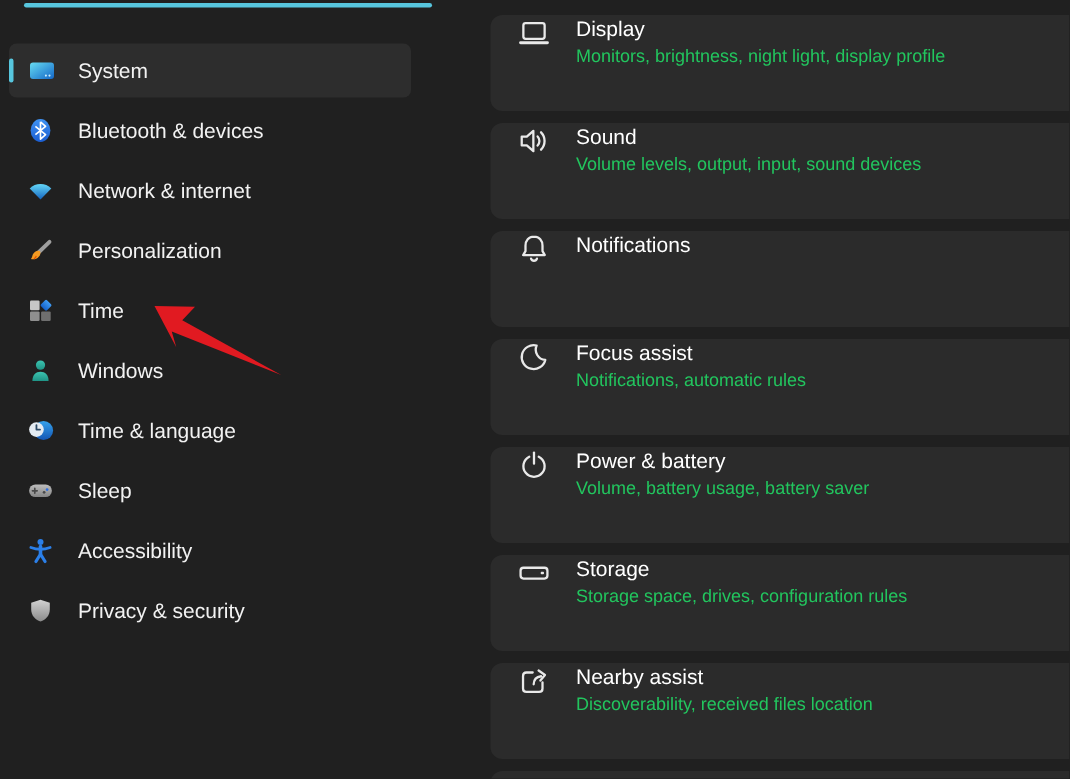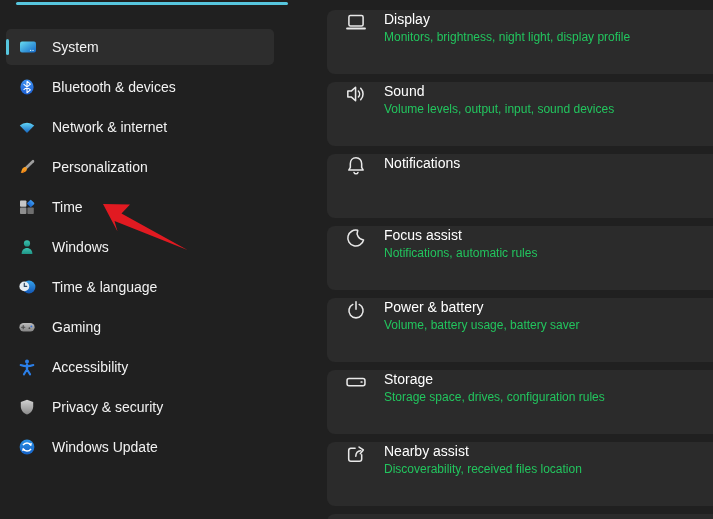--- a/index.html
+++ b/index.html
@@ -183,21 +183,21 @@
           <stop offset="0" stop-color="#bdbdbd"></stop>
                 <stop offset="1" stop-color="#868686"></stop>
               </linearGradient>
             </defs>
           <rect x="1.4" y="5" width="15.2" height="8.4" rx="4.2" fill="url(#gPad)"></rect>
           <path d="M5.2 7.6 V10.8 M3.6 9.2 H6.8" stroke="#4a4a4a" stroke-width="1.1" stroke-linecap="round"></path>
           <circle cx="11.4" cy="10.2" r="0.9" fill="#4a4a4a"></circle>
           <circle cx="13.4" cy="8.4" r="0.9" fill="#2f6fe0"></circle>
         </svg>
       </span>
-      <span class="nav-label">Gaming</span>
+      <span class="nav-label">Sleep</span>
     </div>
 
     <div class="nav-item">
 
       <span class="nav-icon">
         <svg viewBox="0 0 18 18">
           <g stroke="#2b7fe8" fill="#2b7fe8" stroke-linecap="round">
             <circle cx="9" cy="3.4" r="2" stroke="none"></circle>
             <path d="M2.6 7 Q9 9.4 15.4 7" fill="none" stroke-width="1.9"></path>
             <path d="M9 6.4 V11.4" fill="none" stroke-width="2.4"></path>
@@ -217,39 +217,20 @@
           <stop offset="0" stop-color="#d2d2d2"></stop>
                 <stop offset="1" stop-color="#8a8a8a"></stop>
               </linearGradient>
             </defs>
           <path d="M9 1.8 L15.2 3.9 V8.2 C15.2 12.4 12.6 15.1 9 16.4 C5.4 15.1 2.8 12.4 2.8 8.2 V3.9 Z" fill="url(#gShield)"></path>
         </svg>
       </span>
       <span class="nav-label">Privacy &amp; security</span>
     </div>
 
-    <div class="nav-item">
-
-      <span class="nav-icon">
-        <svg viewBox="0 0 18 18">
-            <defs>
-              <linearGradient id="gUpd" x1="0" y1="0" x2="0" y2="1">
-          <stop offset="0" stop-color="#2b93e8"></stop>
-                <stop offset="1" stop-color="#1460c4"></stop>
-              </linearGradient>
-            </defs>
-          <circle cx="9" cy="9" r="7.4" fill="url(#gUpd)"></circle>
-          <path d="M5 7.2 A4.6 4.6 0 0 1 13 7.4" fill="none" stroke="#ffffff" stroke-width="1.5"></path>
-          <path d="M13 10.8 A4.6 4.6 0 0 1 5 10.6" fill="none" stroke="#ffffff" stroke-width="1.5"></path>
-          <path d="M13.9 4.8 L13.2 8 L10.7 6.3 Z" fill="#ffffff"></path>
-          <path d="M4.1 13.2 L4.8 10 L7.3 11.7 Z" fill="#ffffff"></path>
-        </svg>
-      </span>
-      <span class="nav-label">Windows Update</span>
-    </div>
 
   </div>
 </div>
 
 <div class="main">
 
   <div class="card">
     <span class="card-icon">
       <svg viewBox="0 0 22 22">
         <rect class="stroke-ico" x="4.5" y="5" width="13" height="9.6" rx="1.4"></rect>

